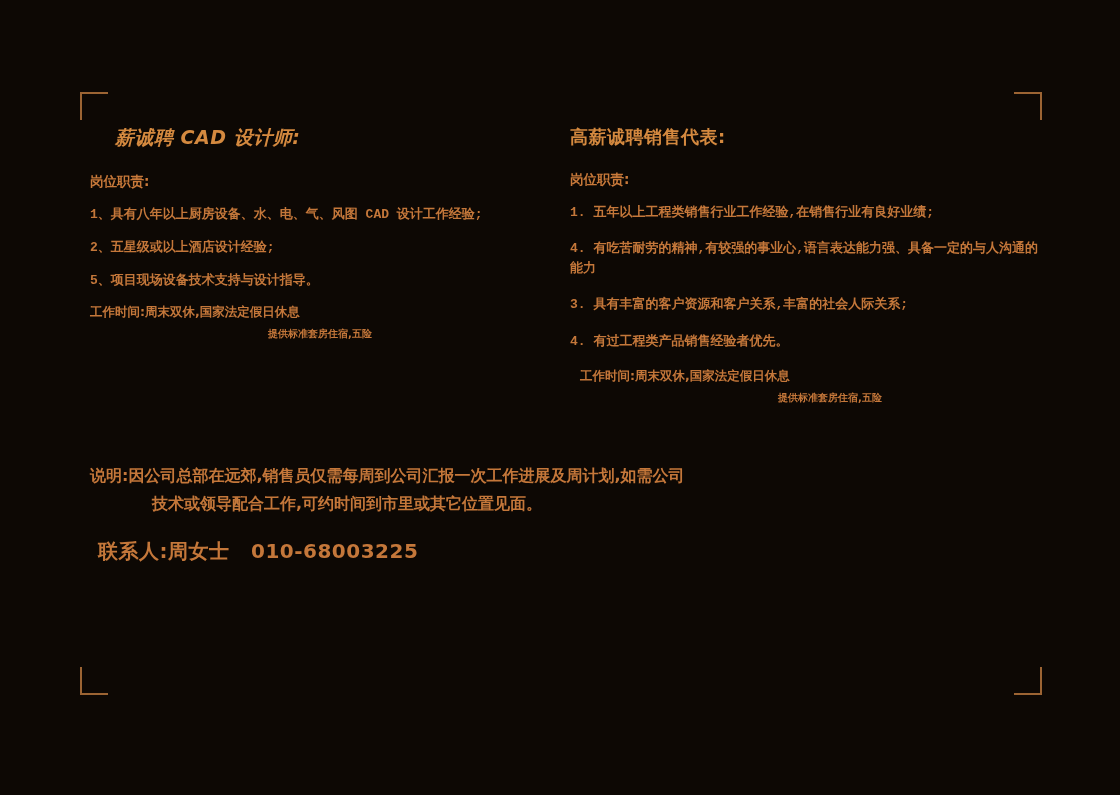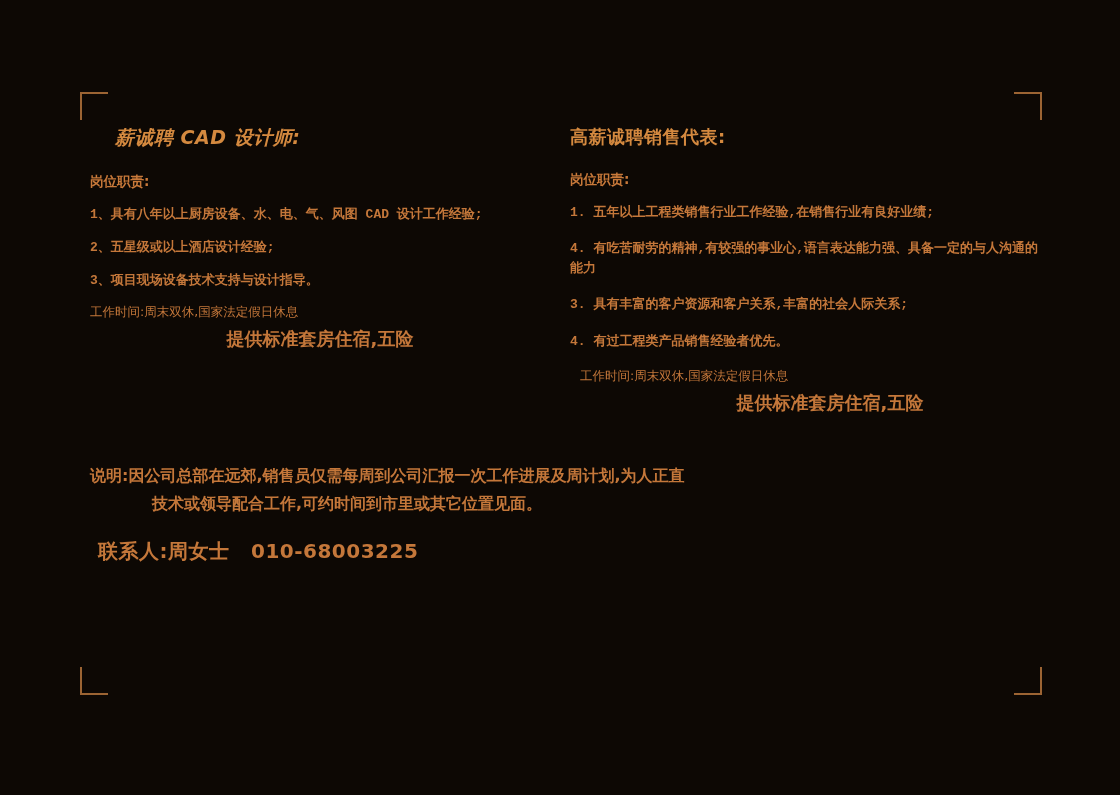--- a/index.html
+++ b/index.html
@@ -72,29 +72,29 @@
     font-weight: bold;
     color: #c4773a;
     line-height: 1.55;
     margin-bottom: 13px;
     font-family: Liberation Mono, monospace;
   }
   .col-right .item { margin-bottom: 16px; }
 
   .worktime {
     font-size: 12.5px;
-    font-weight: normal;
+    font-weight: bold;
     color: #c4773a;
     margin-top: 4px;
     margin-bottom: 6px;
   }
   .col-right .worktime { padding-left: 10px; }
 
   .lodging {
-    font-size: 18px;
+    font-size: 10px;
     font-weight: bold;
     color: #c4773a;
     text-align: center;
     padding-left: 10px;
   }
   .col-right .lodging { padding-left: 40px; }
 
   .note {
     position: absolute;
     left: 90px;
@@ -127,38 +127,38 @@
   <div class="crop tl"></div>
   <div class="crop tr"></div>
   <div class="crop bl"></div>
   <div class="crop br"></div>
 
   <div class="col col-left">
     <div class="heading heading-left">薪诚聘 CAD 设计师:</div>
     <div class="subhead">岗位职责:</div>
     <div class="item">1、具有八年以上厨房设备、水、电、气、风图 CAD 设计工作经验;</div>
     <div class="item">2、五星级或以上酒店设计经验;</div>
-    <div class="item">3、项目现场设备技术支持与设计指导。</div>
+    <div class="item">5、项目现场设备技术支持与设计指导。</div>
     <div class="worktime">工作时间:周末双休,国家法定假日休息</div>
     <div class="lodging">提供标准套房住宿,五险</div>
   </div>
 
   <div class="col col-right">
     <div class="heading heading-right">高薪诚聘销售代表:</div>
     <div class="subhead">岗位职责:</div>
     <div class="item">1. 五年以上工程类销售行业工作经验,在销售行业有良好业绩;</div>
     <div class="item">4. 有吃苦耐劳的精神,有较强的事业心,语言表达能力强、具备一定的与人沟通的能力</div>
     <div class="item">3. 具有丰富的客户资源和客户关系,丰富的社会人际关系;</div>
     <div class="item">4. 有过工程类产品销售经验者优先。</div>
     <div class="worktime">工作时间:周末双休,国家法定假日休息</div>
     <div class="lodging">提供标准套房住宿,五险</div>
   </div>
 
   <div class="note">
-    <span>说明:因公司总部在远郊,销售员仅需每周到公司汇报一次工作进展及周计划,为人正直</span>
+    <span>说明:因公司总部在远郊,销售员仅需每周到公司汇报一次工作进展及周计划,如需公司</span>
     <span class="line2">技术或领导配合工作,可约时间到市里或其它位置见面。</span>
   </div>
 
   <div class="contact">
     <span>联系人:周女士</span>
     <span class="phone">010-68003225</span>
   </div>
 
 </div>
 

